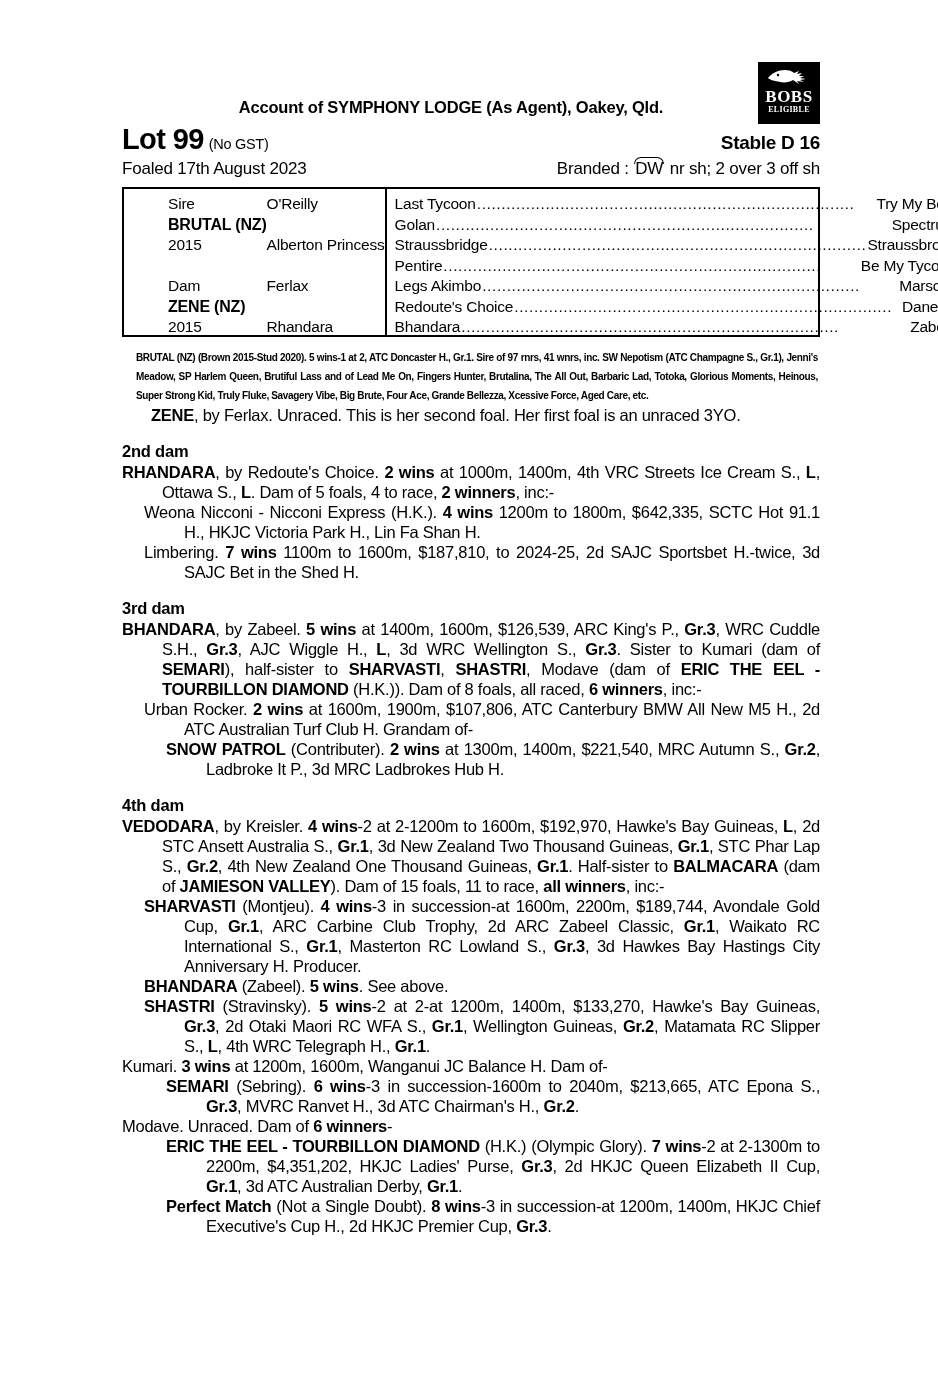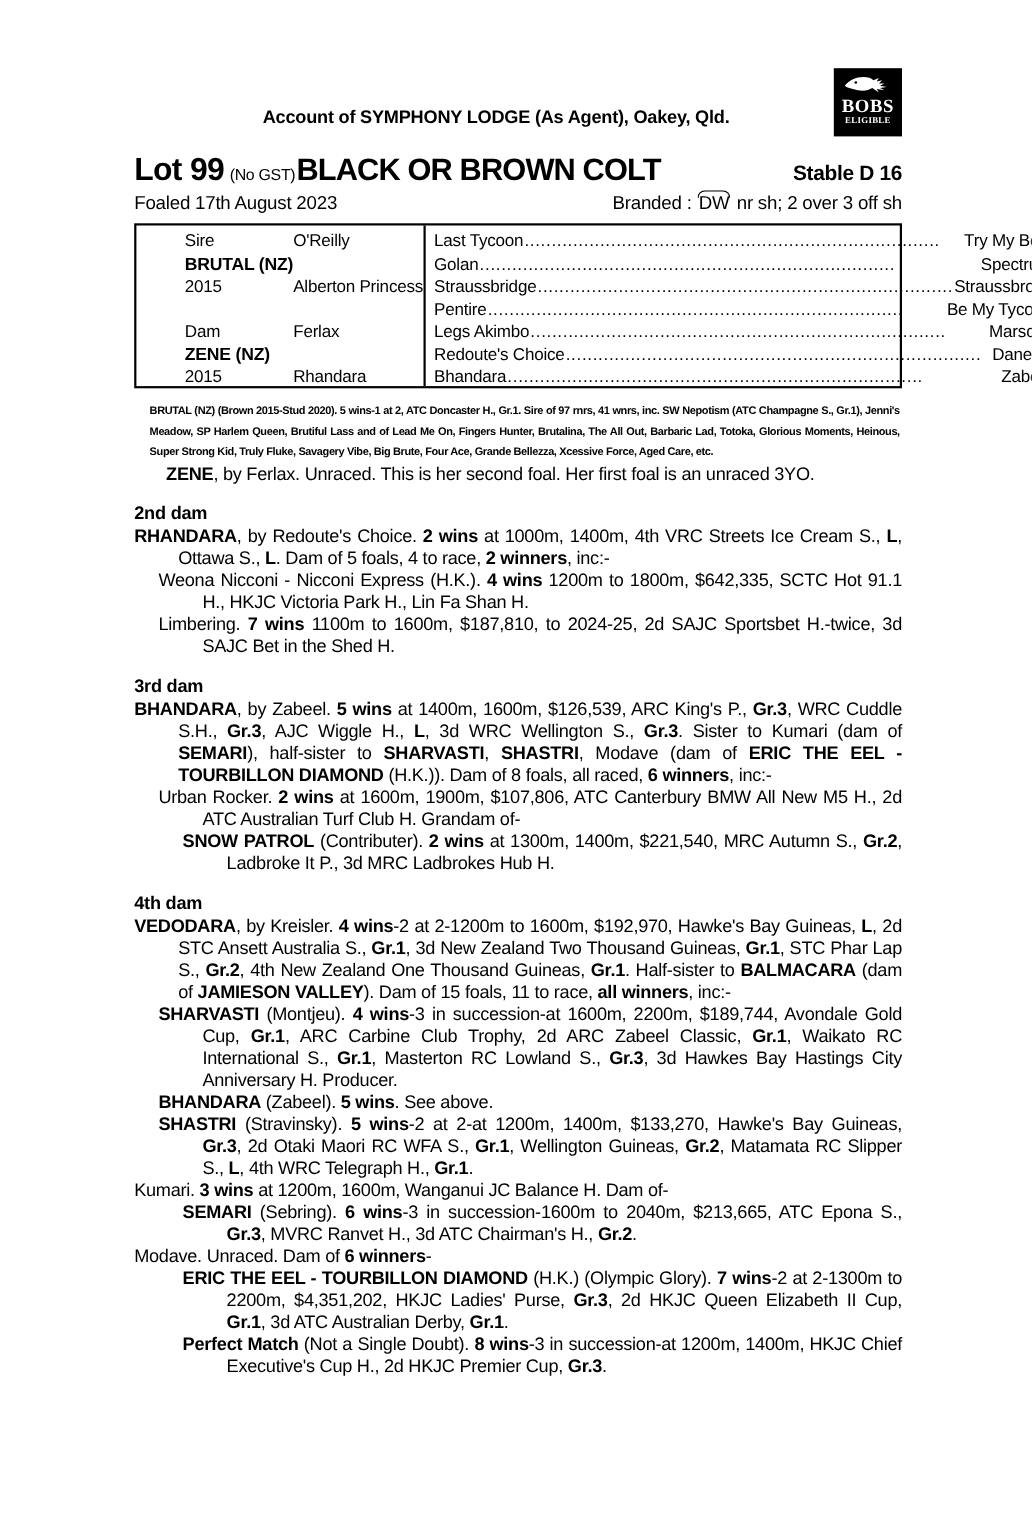--- a/index.html
+++ b/index.html
@@ -63,21 +63,21 @@
     font-weight: bold;
     letter-spacing: -0.2px;
     padding-top: 98px;
     padding-right: 40px;
     line-height: 18px;
   }
 
   .lot-line {
     display: flex;
     align-items: baseline;
-    margin-top: 23px;
+    margin-top: 7px;
     white-space: nowrap;
   }
   .lot-num {
     font-size: 29px;
     font-weight: bold;
     letter-spacing: -0.6px;
   }
   .no-gst {
     font-size: 14.5px;
     font-weight: normal;
@@ -232,21 +232,20 @@
     </svg>
     <div class="bobs-word">BOBS</div>
     <div class="bobs-sub">ELIGIBLE</div>
   </div>
 
   <div class="account-line">Account of SYMPHONY LODGE (As Agent), Oakey, Qld.</div>
 
   <div class="lot-line">
     <span class="lot-num">Lot 99</span>
     <span class="no-gst">(No GST)</span>
-    <span class="colt-title">BLACK OR BROWN COLT</span>
     <span class="stable">Stable D 16</span>
   </div>
 
   <div class="foaled-line">
     <span>Foaled 17th August 2023</span>
     <span class="branded-wrap">
       <span>Branded :</span>&nbsp;<span class="brandmark"><span class="arc"></span><span>DW</span></span>&nbsp;<span>nr sh; 2 over 3 off sh</span>
     </span>
   </div>
 

